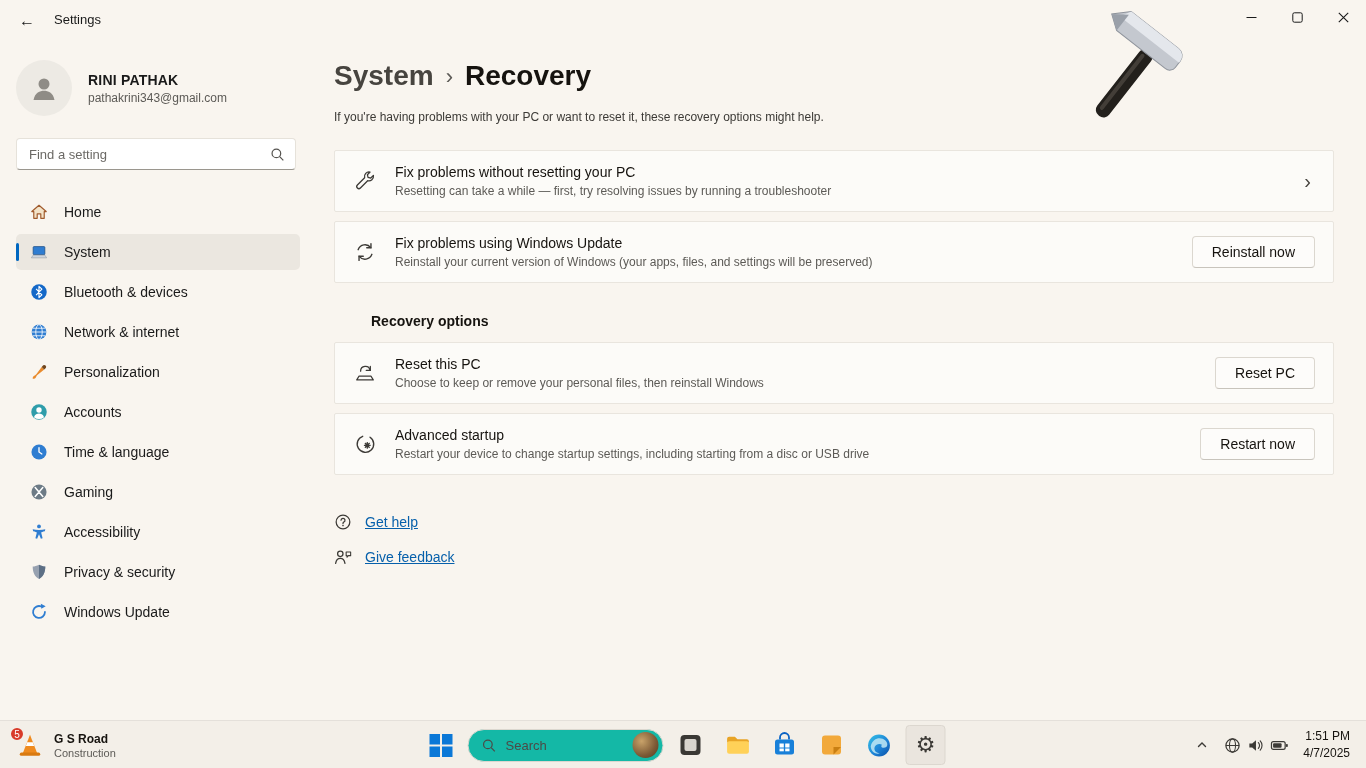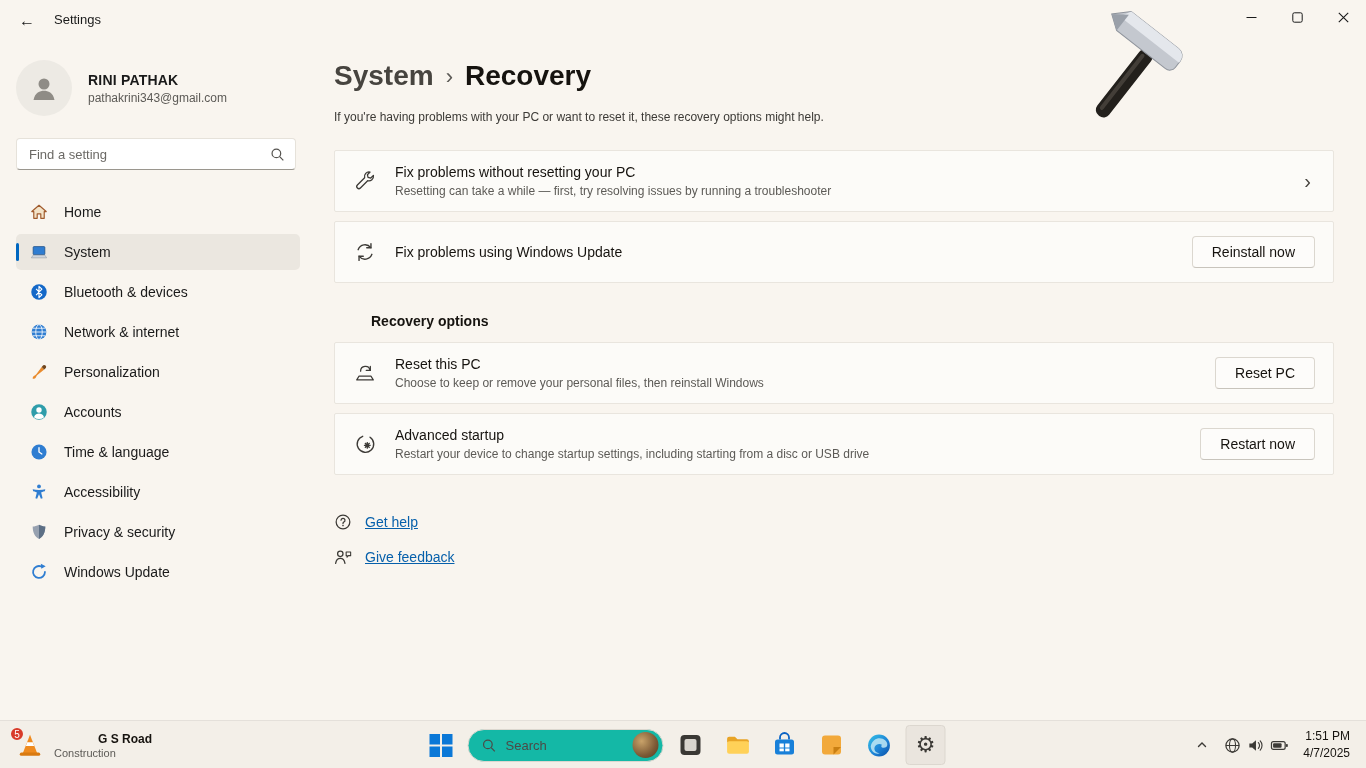--- a/index.html
+++ b/index.html
@@ -59,21 +59,21 @@
   
   .watermark { position:absolute; top:6px; right:140px; width:190px; text-align:center; pointer-events:none; }
   .watermark-text { font-size:15px; font-weight:bold; letter-spacing:3px; color:#8f8d89; margin-top:2px; }
 
   
   .taskbar { position:absolute; left:0; right:0; bottom:0; height:48px; background:#f3efe8; border-top:1px solid rgba(0,0,0,.06); }
   .tb-widget { position:absolute; left:6px; top:4px; height:40px; display:flex; align-items:center; gap:10px; padding:0 10px; border-radius:4px; cursor:pointer; }
   .widget-ico-wrap { position:relative; width:28px; height:28px; }
   .widget-badge { position:absolute; top:-5px; left:-7px; min-width:16px; height:16px; border-radius:8px; background:#d83b2a;
                   color:#fff; font-size:10px; display:flex; align-items:center; justify-content:center; border:2px solid #f3efe8; padding:0 2px; }
-  .widget-title { font-size:12px; font-weight:bold; color:#16130f;margin-left:44px; }
+  .widget-title { font-size:12px; font-weight:bold; color:#16130f; }
   .widget-sub { font-size:11px; color:#5c5a56; margin-top:1px; }
   .tb-center { position:absolute; left:50%; top:4px; transform:translateX(-50%); height:40px; display:flex; align-items:center; gap:7px; }
   .tb-btn { width:40px; height:40px; display:flex; align-items:center; justify-content:center; border-radius:4px; border:none; background:transparent; cursor:pointer; }
   .tb-btn.active-app { background:#eae5de; border:1px solid #dcd7cf; }
   .tb-search { width:196px; height:33px; background:#14b8a6; border:1px solid #dbd7cf; border-radius:17px;
                display:flex; align-items:center; gap:9px; padding:0 4px 0 13px; cursor:pointer; }
   .tb-search-label { font-size:13px; color:#4c4a46; flex:1; }
   .tb-search-img { width:26px; height:26px; border-radius:50%; background:radial-gradient(circle at 35% 35%, #c9a36a, #7d5a36 60%, #4e3a22); flex:0 0 26px; }
   .gear-glyph { font-size:22px; color:#3b3935; line-height:1; }
   .tb-right { position:absolute; right:6px; top:4px; height:40px; display:flex; align-items:center; }
@@ -192,20 +192,29 @@
             <svg width="18" height="18" viewBox="0 0 20 20">
               <circle cx="10" cy="10" r="8.4" fill="#2f7dd1"></circle>
               <path d="M10 5.2 V10 L13.2 12.2" stroke="#fff" stroke-width="1.5" fill="none" stroke-linecap="round"></path>
             </svg>
           </span>
         <span class="nav-label">Time &amp; language</span>
       </div>
       <div class="nav-item">
         <span class="nav-icon">
             <svg width="18" height="18" viewBox="0 0 20 20">
+              <circle cx="10" cy="10" r="8.4" fill="#6d7b86"></circle>
+              <path d="M5.8 5 C8 7.5 12 12.5 14.2 15 M14.2 5 C12 7.5 8 12.5 5.8 15" stroke="#fff" stroke-width="1.7" fill="none" stroke-linecap="round"></path>
+            </svg>
+          </span>
+        <span class="nav-label">Gaming</span>
+      </div>
+      <div class="nav-item">
+        <span class="nav-icon">
+            <svg width="18" height="18" viewBox="0 0 20 20">
               <circle cx="10" cy="3.8" r="2.1" fill="#2f7dd1"></circle>
               <path d="M3 7 C7 8.2 13 8.2 17 7 L16.5 9.1 C14 9.8 13 9.8 12.4 10.6 L14 17 L12.1 17.6 L10 12.6 L7.9 17.6 L6 17 L7.6 10.6 C7 9.8 6 9.8 3.5 9.1 Z" fill="#2f7dd1"></path>
             </svg>
           </span>
         <span class="nav-label">Accessibility</span>
       </div>
       <div class="nav-item">
         <span class="nav-icon">
             <svg width="18" height="18" viewBox="0 0 20 20">
               <path d="M10 2 C12.5 3.4 15 4 17 4 C17 10.8 14.5 15.4 10 17.9 C5.5 15.4 3 10.8 3 4 C5 4 7.5 3.4 10 2 Z" fill="#97a1b0"></path>
@@ -266,20 +275,21 @@
         <span class="card-icon">
           <svg width="22" height="22" viewBox="0 0 24 24" fill="none" stroke="#3c3a36" stroke-width="1.5" stroke-linecap="round">
               <path d="M4.5 9.5 a8 8 0 0 1 13.8-2.3"></path>
               <path d="M18.5 2.8 v4.6 h-4.6"></path>
               <path d="M19.5 14.5 a8 8 0 0 1-13.8 2.3"></path>
               <path d="M5.5 21.2 v-4.6 h4.6"></path>
             </svg>
         </span>
         <div>
           <div class="card-title">Fix problems using Windows Update</div>
+          <div class="card-sub">Reinstall your current version of Windows (your apps, files, and settings will be preserved)</div>
         </div>
         <button class="card-btn">Reinstall now</button>
       </div>
 
       <h2 class="section-title">Recovery options</h2>
 
       <div class="card">
         <span class="card-icon">
           <svg width="22" height="22" viewBox="0 0 24 24" fill="none" stroke="#3c3a36" stroke-width="1.4" stroke-linecap="round">
               <path d="M7.2 10 a5.2 5.2 0 0 1 10.3-1"></path>

